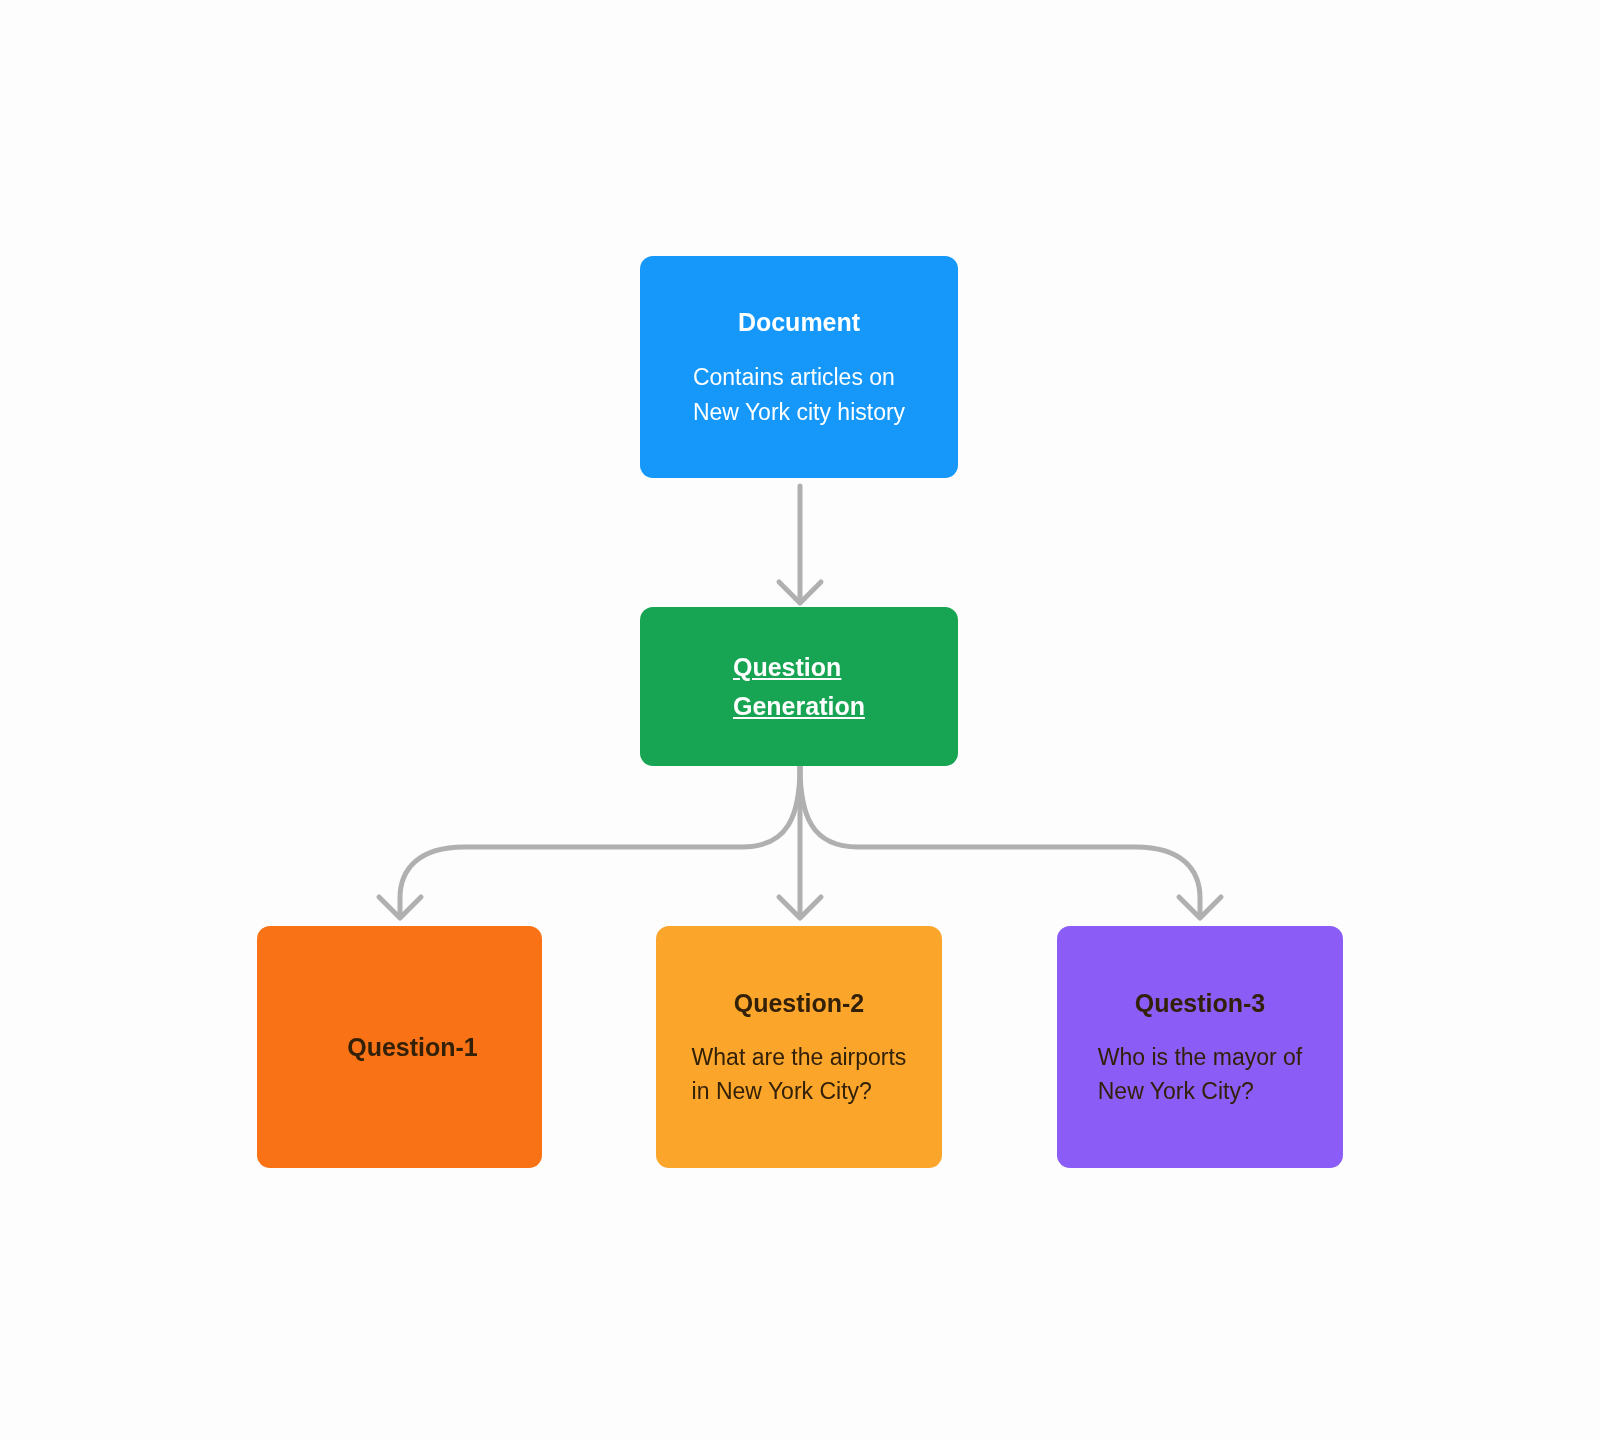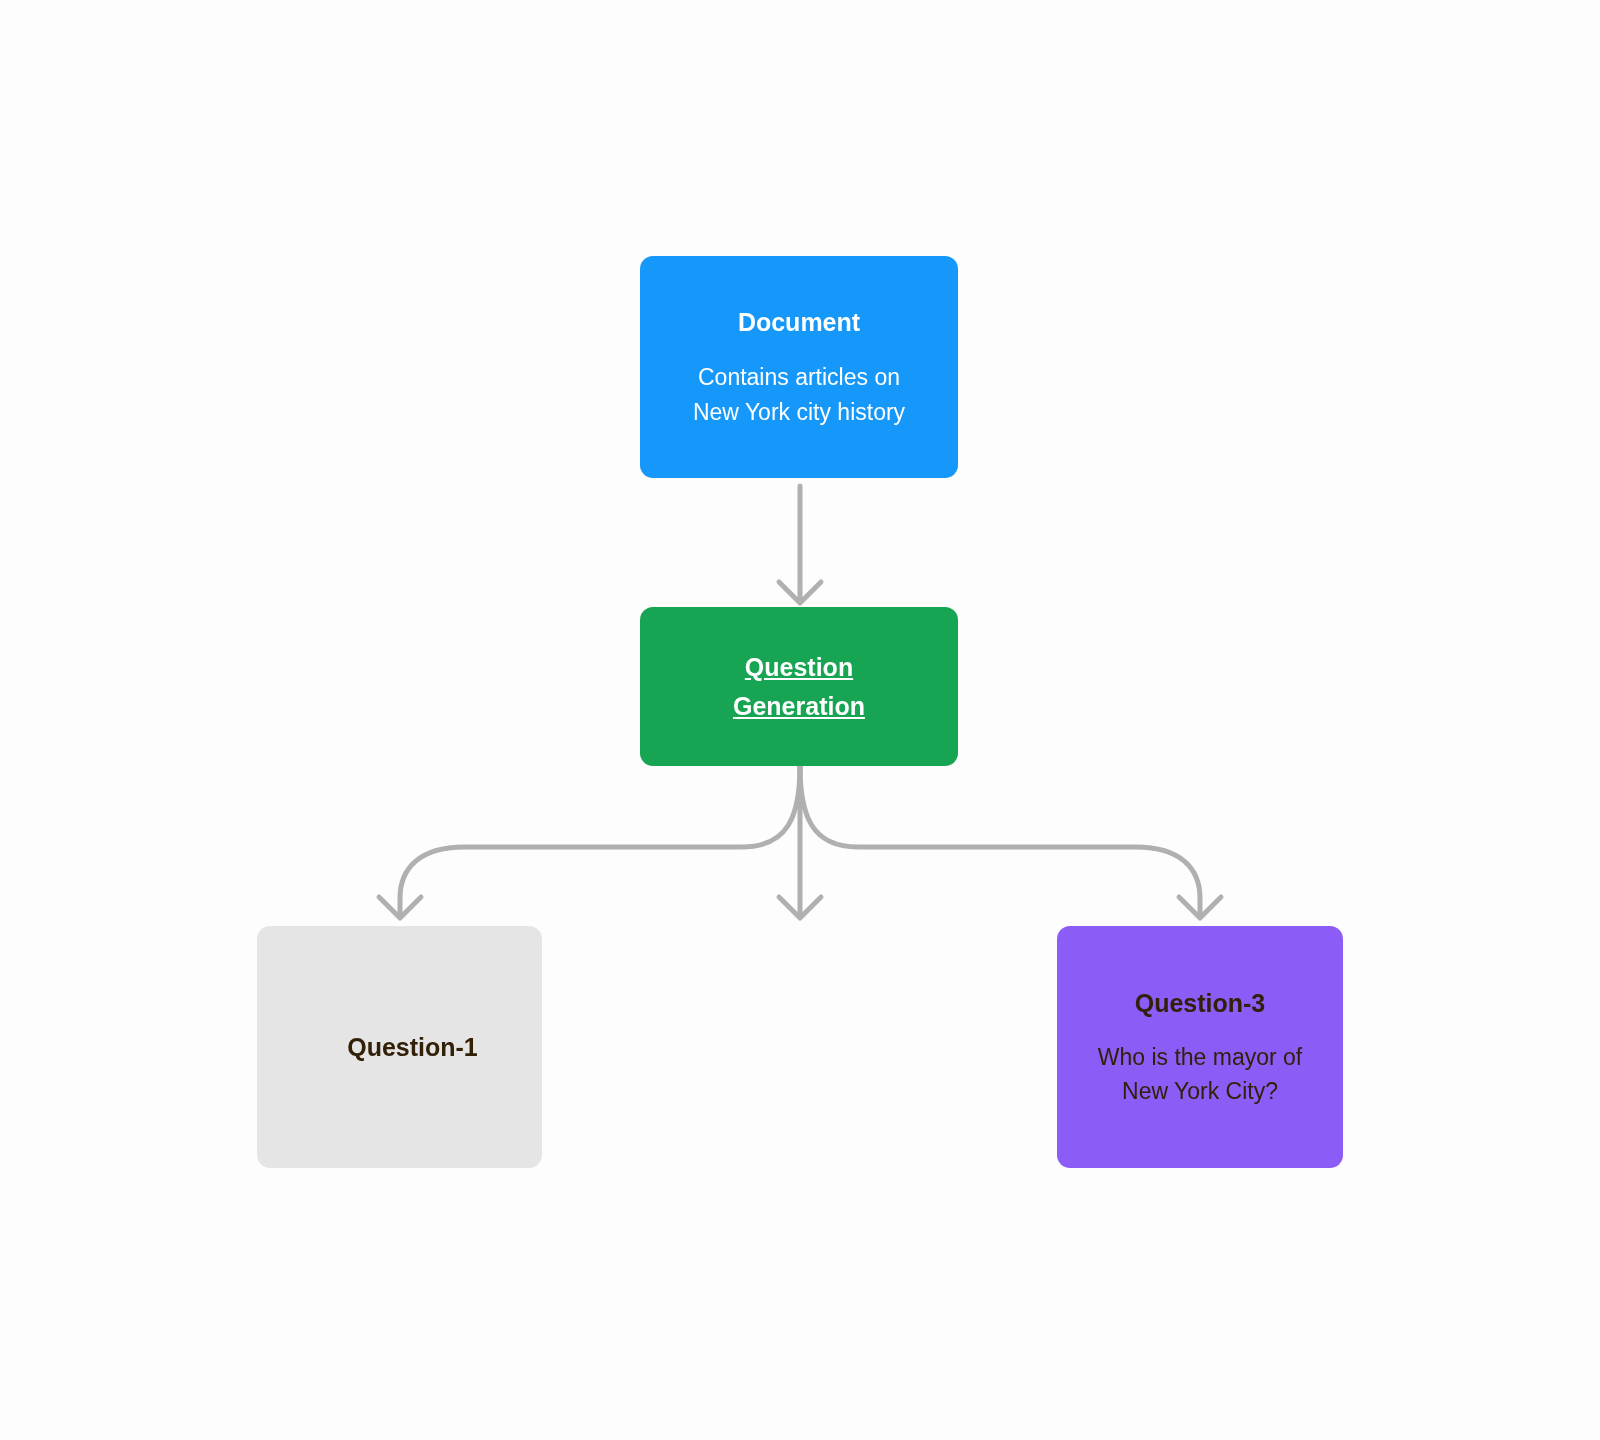--- a/index.html
+++ b/index.html
@@ -15,21 +15,21 @@
     left: 0; top: 0;
     width: 1600px; height: 1440px;
   }
   .node {
     position: absolute;
     border-radius: 13px;
     display: flex;
     flex-direction: column;
     align-items: center;
     justify-content: center;
-    text-align: center;
+    text-align: left;
     box-sizing: border-box;
     padding: 10px 14px;
   }
   .node .title {
     font-size: 25px;
     font-weight: 700;
     line-height: 35px;
     white-space: pre-line;
   }
   .node .body {
@@ -72,24 +72,29 @@
     <div class="title">Document</div>
     <div class="body">Contains articles on
 New York city history</div>
   </div>
 
   <div class="node" id="node-generation" style="background: rgb(24, 165, 83); color: rgb(255, 255, 255);">
     <div class="title gen-title">Question
 Generation</div>
   </div>
 
-  <div class="node q-box" id="node-q1" style="background: #e5e5e5; color: rgb(50, 33, 8); padding-left: 40px;">
+  <div class="node q-box" id="node-q1" style="background: #f97316; color: rgb(50, 33, 8); padding-left: 40px;">
     <div class="title">Question-1</div>
   </div>
 
+  <div class="node q-box" id="node-q2" style="background: rgb(251, 166, 43); color: rgb(50, 33, 8);">
+    <div class="title">Question-2</div>
+    <div class="body">What are the airports
+in New York City?</div>
+  </div>
 
   <div class="node q-box" id="node-q3" style="background: #8b5cf6; color: rgb(50, 33, 8);">
     <div class="title">Question-3</div>
     <div class="body">Who is the mayor of
 New York City?</div>
   </div>
 
 </div>
 
 </body></html>

